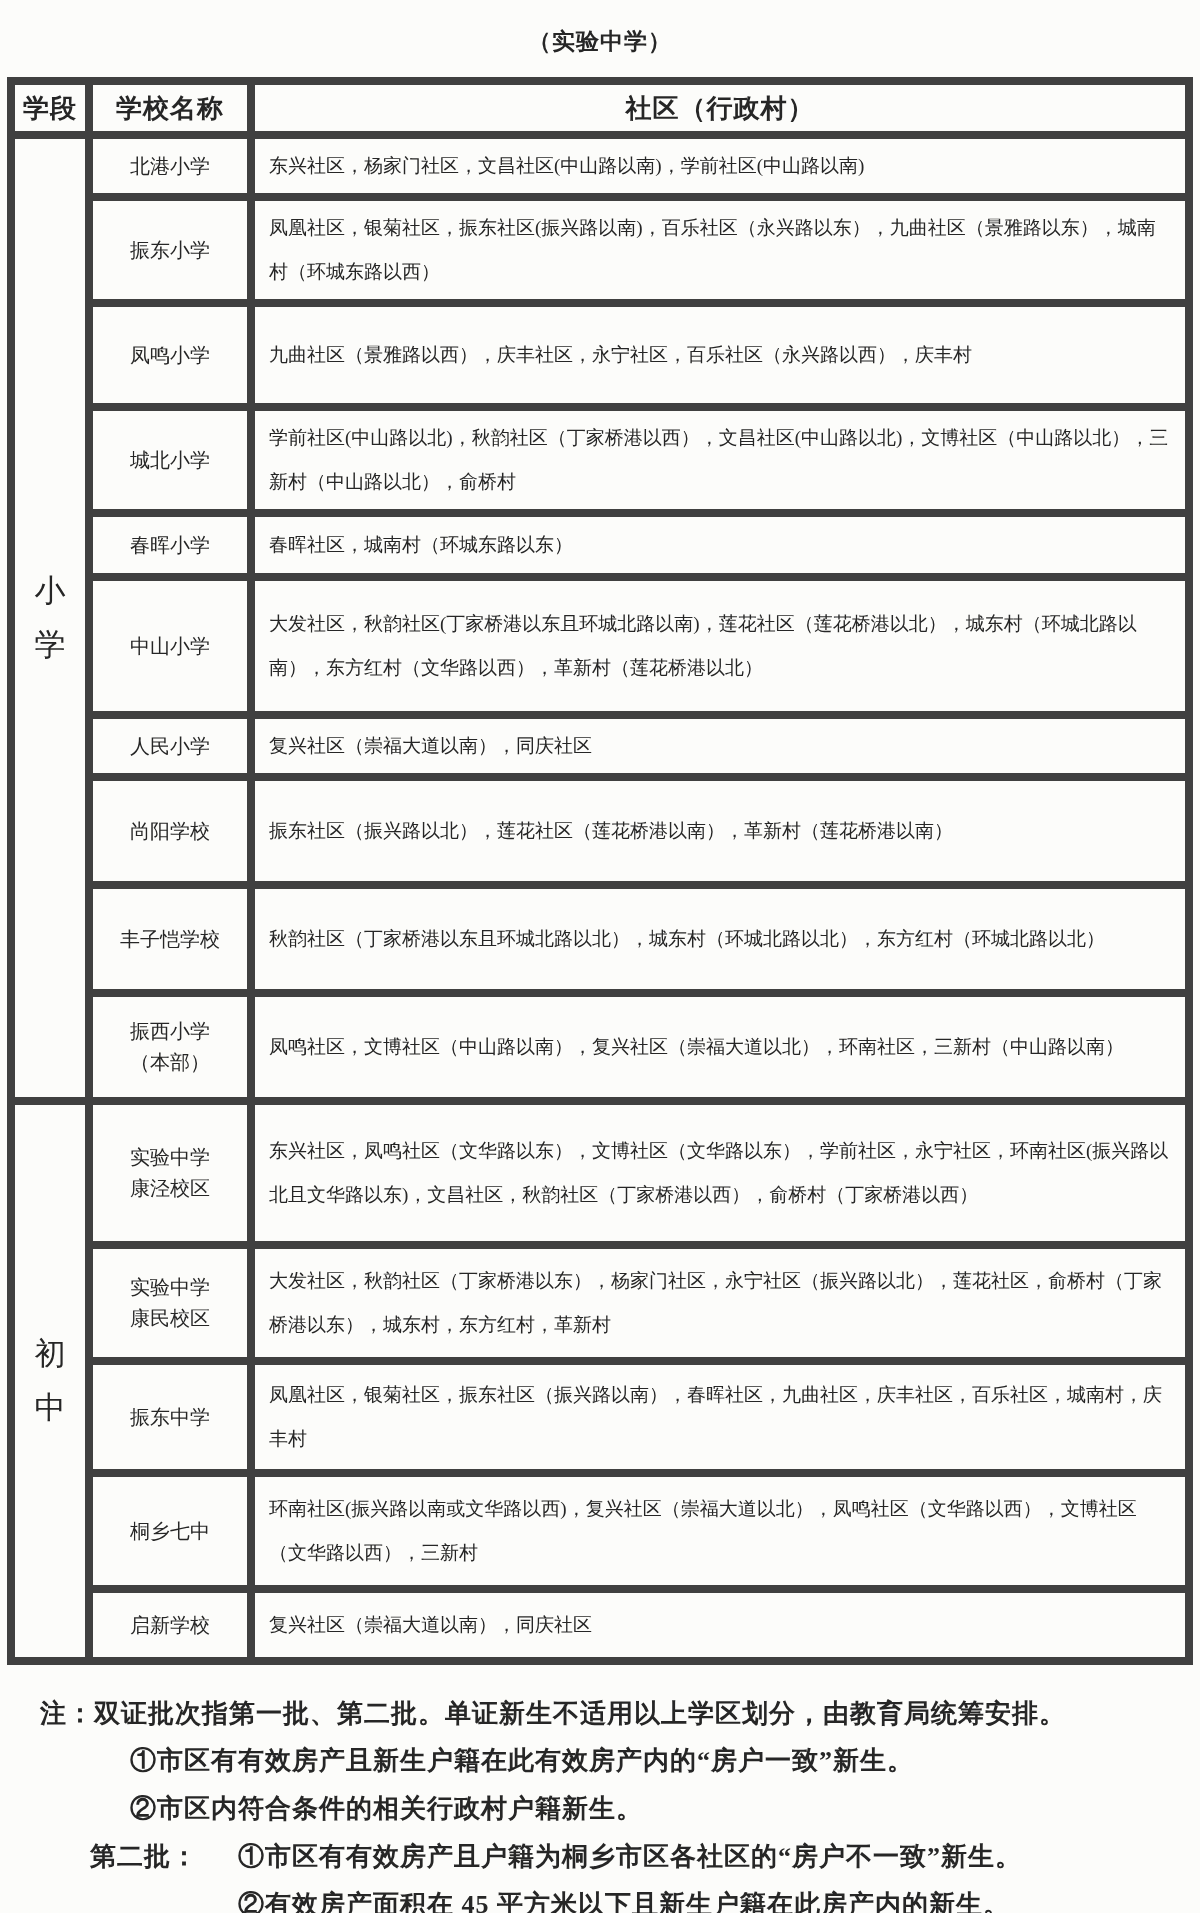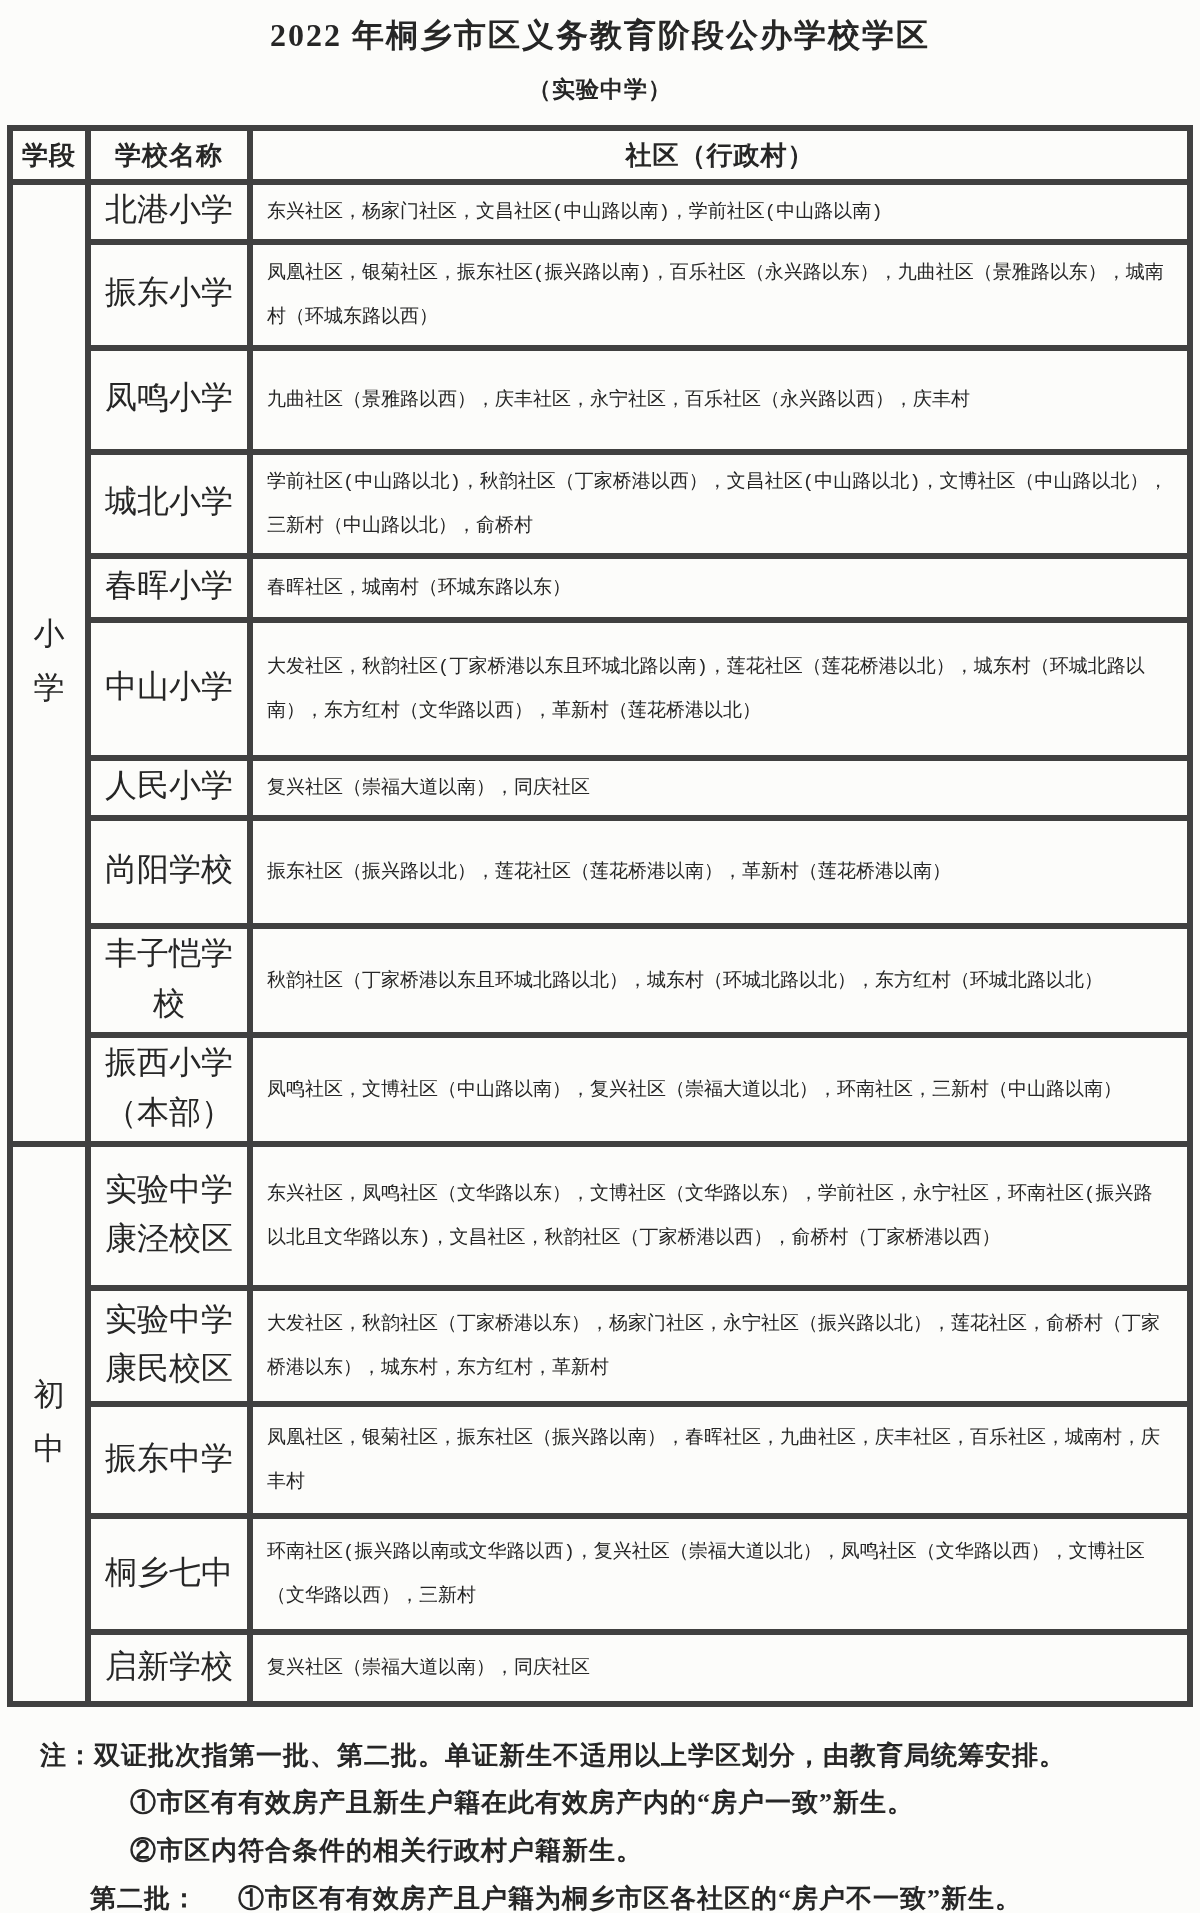--- a/index.html
+++ b/index.html
@@ -25,43 +25,42 @@
   }
 
   table.district {
     border-collapse: collapse;
     table-layout: fixed;
     width: 1186px;
     margin: 20px auto 0 auto;
     background: transparent;
   }
   table.district th, table.district td {
-    border: 6px solid #404040;
+    border: 8px solid #404040;
     vertical-align: middle;
     box-sizing: border-box;
-    font-family: Liberation Mono, monospace;
   }
   th {
     font-size: 26px; font-weight: bold;
     height: 54px; text-align: center;
     letter-spacing: 1px;
   }
   td.stage {
     text-align: center;
     font-size: 31px;
   }
   .stage-label {
     width: 1.15em; margin: 0 auto;
     line-height: 1.75;
     word-break: break-all;
     letter-spacing: 0;
   }
   td.school {
     text-align: center;
-    font-size: 32px;
+    font-size: 20px;
     white-space: pre-line;
     line-height: 1.55;
     padding: 2px 4px;
   }
   td.community {
     font-size: 19px;
     line-height: 44px;
     padding: 5px 16px 5px 14px;
     text-align: left;
   }
@@ -89,21 +88,20 @@
   .note-main-label { flex: none; }
   .note-batch { display: flex; padding-left: 50px; line-height: 48px; }
   .note-batch-label { flex: none; }
   .note-batch-lines { flex: 1; margin-left: 40px; }
 </style>
 </head>
 <body>
 
 <div class="page">
 
-  <h1 class="title">2022 年桐乡市区义务教育阶段公办学校学区</h1>
   <div class="subtitle">（实验中学）</div>
 
   <table class="district">
     <colgroup>
       <col style="width:78px">
       <col style="width:162px">
       <col>
     </colgroup>
     <thead>
       <tr>

